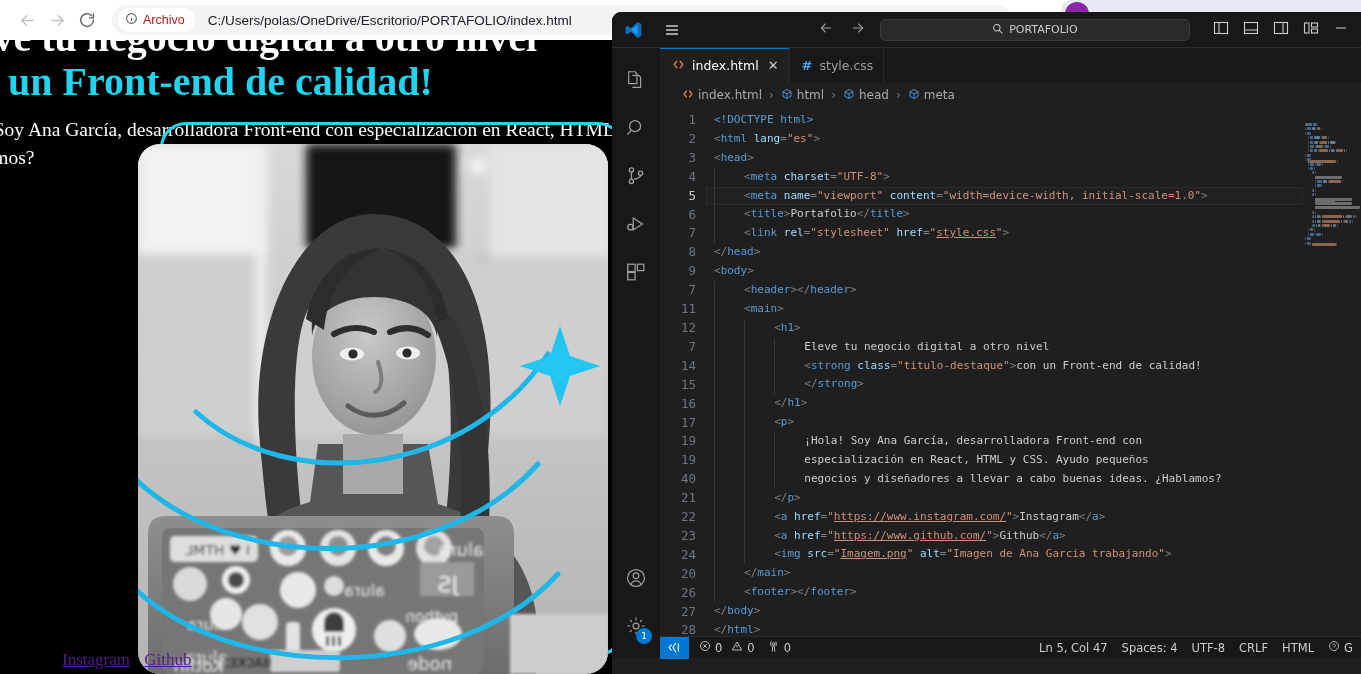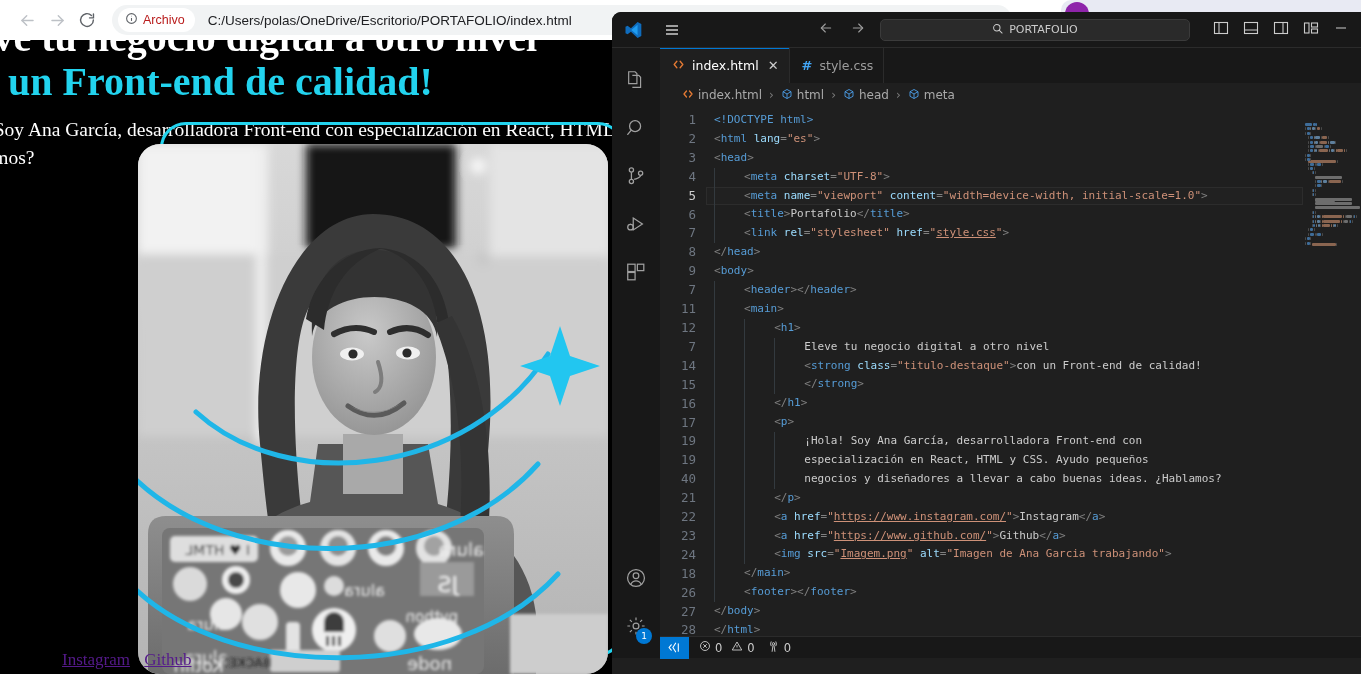--- a/index.html
+++ b/index.html
@@ -588,21 +588,21 @@
               <div class="ln">15</div>
               <div class="ln">16</div>
               <div class="ln">17</div>
               <div class="ln">19</div>
               <div class="ln">19</div>
               <div class="ln">40</div>
               <div class="ln">21</div>
               <div class="ln">22</div>
               <div class="ln">23</div>
               <div class="ln">24</div>
-              <div class="ln">18</div>
+              <div class="ln">20</div>
               <div class="ln">26</div>
               <div class="ln">27</div>
               <div class="ln">28</div>
             </div>
           <div class="code-lines" id="codelines"><div class="row"><span style="padding-left: 8px;"><span class="t-doctype">&lt;!DOCTYPE </span><span class="t-name">html</span><span class="t-doctype">&gt;</span></span></div><div class="row"><span style="padding-left: 8px;"><span class="t-punc">&lt;</span><span class="t-tag">html</span><span class="t-txt"> </span><span class="t-attr">lang</span><span class="t-punc">=</span><span class="t-str">"es"</span><span class="t-punc">&gt;</span></span></div><div class="row"><span style="padding-left: 8px;"><span class="t-punc">&lt;</span><span class="t-tag">head</span><span class="t-punc">&gt;</span></span></div><div class="row"><span class="ind" style="left: 8px;"></span><span style="padding-left: 38.1px;"><span class="t-punc">&lt;</span><span class="t-tag">meta</span><span class="t-txt"> </span><span class="t-attr">charset</span><span class="t-punc">=</span><span class="t-str">"UTF-8"</span><span class="t-punc">&gt;</span></span></div><div class="row cur"><span class="ind" style="left: 8px;"></span><span style="padding-left: 38.1px;"><span class="t-punc">&lt;</span><span class="t-tag">meta</span><span class="t-txt"> </span><span class="t-attr">name</span><span class="t-punc">=</span><span class="t-str">"viewport"</span><span class="t-txt"> </span><span class="t-attr">content</span><span class="t-punc">=</span><span class="t-str">"width=device-width, initial-scale=1.0"</span><span class="t-punc">&gt;</span></span></div><div class="row"><span class="ind" style="left: 8px;"></span><span style="padding-left: 38.1px;"><span class="t-punc">&lt;</span><span class="t-tag">title</span><span class="t-punc">&gt;</span><span class="t-txt">Portafolio</span><span class="t-punc">&lt;/</span><span class="t-tag">title</span><span class="t-punc">&gt;</span></span></div><div class="row"><span class="ind" style="left: 8px;"></span><span style="padding-left: 38.1px;"><span class="t-punc">&lt;</span><span class="t-tag">link</span><span class="t-txt"> </span><span class="t-attr">rel</span><span class="t-punc">=</span><span class="t-str">"stylesheet"</span><span class="t-txt"> </span><span class="t-attr">href</span><span class="t-punc">=</span><span class="t-str">"</span><span class="t-link">style.css</span><span class="t-str">"</span><span class="t-punc">&gt;</span></span></div><div class="row"><span style="padding-left: 8px;"><span class="t-punc">&lt;/</span><span class="t-tag">head</span><span class="t-punc">&gt;</span></span></div><div class="row"><span style="padding-left: 8px;"><span class="t-punc">&lt;</span><span class="t-tag">body</span><span class="t-punc">&gt;</span></span></div><div class="row"><span class="ind" style="left: 8px;"></span><span style="padding-left: 38.1px;"><span class="t-punc">&lt;</span><span class="t-tag">header</span><span class="t-punc">&gt;&lt;/</span><span class="t-tag">header</span><span class="t-punc">&gt;</span></span></div><div class="row"><span class="ind" style="left: 8px;"></span><span style="padding-left: 38.1px;"><span class="t-punc">&lt;</span><span class="t-tag">main</span><span class="t-punc">&gt;</span></span></div><div class="row"><span class="ind" style="left: 8px;"></span><span class="ind" style="left: 38.1px;"></span><span style="padding-left: 68.2px;"><span class="t-punc">&lt;</span><span class="t-tag">h1</span><span class="t-punc">&gt;</span></span></div><div class="row"><span class="ind" style="left: 8px;"></span><span class="ind" style="left: 38.1px;"></span><span class="ind" style="left: 68.2px;"></span><span style="padding-left: 98.3px;"><span class="t-txt">Eleve tu negocio digital a otro nivel</span></span></div><div class="row"><span class="ind" style="left: 8px;"></span><span class="ind" style="left: 38.1px;"></span><span class="ind" style="left: 68.2px;"></span><span style="padding-left: 98.3px;"><span class="t-punc">&lt;</span><span class="t-tag">strong</span><span class="t-txt"> </span><span class="t-attr">class</span><span class="t-punc">=</span><span class="t-str">"titulo-destaque"</span><span class="t-punc">&gt;</span><span class="t-txt">con un Front-end de calidad!</span></span></div><div class="row"><span class="ind" style="left: 8px;"></span><span class="ind" style="left: 38.1px;"></span><span class="ind" style="left: 68.2px;"></span><span style="padding-left: 98.3px;"><span class="t-punc">&lt;/</span><span class="t-tag">strong</span><span class="t-punc">&gt;</span></span></div><div class="row"><span class="ind" style="left: 8px;"></span><span class="ind" style="left: 38.1px;"></span><span style="padding-left: 68.2px;"><span class="t-punc">&lt;/</span><span class="t-tag">h1</span><span class="t-punc">&gt;</span></span></div><div class="row"><span class="ind" style="left: 8px;"></span><span class="ind" style="left: 38.1px;"></span><span style="padding-left: 68.2px;"><span class="t-punc">&lt;</span><span class="t-tag">p</span><span class="t-punc">&gt;</span></span></div><div class="row"><span class="ind" style="left: 8px;"></span><span class="ind" style="left: 38.1px;"></span><span class="ind" style="left: 68.2px;"></span><span style="padding-left: 98.3px;"><span class="t-txt">¡Hola! Soy Ana García, desarrolladora Front-end con</span></span></div><div class="row"><span class="ind" style="left: 8px;"></span><span class="ind" style="left: 38.1px;"></span><span class="ind" style="left: 68.2px;"></span><span style="padding-left: 98.3px;"><span class="t-txt">especialización en React, HTML y CSS. Ayudo pequeños</span></span></div><div class="row"><span class="ind" style="left: 8px;"></span><span class="ind" style="left: 38.1px;"></span><span class="ind" style="left: 68.2px;"></span><span style="padding-left: 98.3px;"><span class="t-txt">negocios y diseñadores a llevar a cabo buenas ideas. ¿Hablamos?</span></span></div><div class="row"><span class="ind" style="left: 8px;"></span><span class="ind" style="left: 38.1px;"></span><span style="padding-left: 68.2px;"><span class="t-punc">&lt;/</span><span class="t-tag">p</span><span class="t-punc">&gt;</span></span></div><div class="row"><span class="ind" style="left: 8px;"></span><span class="ind" style="left: 38.1px;"></span><span style="padding-left: 68.2px;"><span class="t-punc">&lt;</span><span class="t-tag">a</span><span class="t-txt"> </span><span class="t-attr">href</span><span class="t-punc">=</span><span class="t-str">"</span><span class="t-link">https://www.instagram.com/</span><span class="t-str">"</span><span class="t-punc">&gt;</span><span class="t-txt">Instagram</span><span class="t-punc">&lt;/</span><span class="t-tag">a</span><span class="t-punc">&gt;</span></span></div><div class="row"><span class="ind" style="left: 8px;"></span><span class="ind" style="left: 38.1px;"></span><span style="padding-left: 68.2px;"><span class="t-punc">&lt;</span><span class="t-tag">a</span><span class="t-txt"> </span><span class="t-attr">href</span><span class="t-punc">=</span><span class="t-str">"</span><span class="t-link">https://www.github.com/</span><span class="t-str">"</span><span class="t-punc">&gt;</span><span class="t-txt">Github</span><span class="t-punc">&lt;/</span><span class="t-tag">a</span><span class="t-punc">&gt;</span></span></div><div class="row"><span class="ind" style="left: 8px;"></span><span class="ind" style="left: 38.1px;"></span><span style="padding-left: 68.2px;"><span class="t-punc">&lt;</span><span class="t-tag">img</span><span class="t-txt"> </span><span class="t-attr">src</span><span class="t-punc">=</span><span class="t-str">"</span><span class="t-link">Imagem.png</span><span class="t-str">"</span><span class="t-txt"> </span><span class="t-attr">alt</span><span class="t-punc">=</span><span class="t-str">"Imagen de Ana Garcia trabajando"</span><span class="t-punc">&gt;</span></span></div><div class="row"><span class="ind" style="left: 8px;"></span><span style="padding-left: 38.1px;"><span class="t-punc">&lt;/</span><span class="t-tag">main</span><span class="t-punc">&gt;</span></span></div><div class="row"><span class="ind" style="left: 8px;"></span><span style="padding-left: 38.1px;"><span class="t-punc">&lt;</span><span class="t-tag">footer</span><span class="t-punc">&gt;&lt;/</span><span class="t-tag">footer</span><span class="t-punc">&gt;</span></span></div><div class="row"><span style="padding-left: 8px;"><span class="t-punc">&lt;/</span><span class="t-tag">body</span><span class="t-punc">&gt;</span></span></div><div class="row"><span style="padding-left: 8px;"><span class="t-punc">&lt;/</span><span class="t-tag">html</span><span class="t-punc">&gt;</span></span></div></div>
           <div class="minimap" id="minimap">
               <div class="mm-line" style="padding-left: 2px;"><span class="mm-seg" style="background: rgb(63, 109, 153); width: 7px; margin-right: 0.6px;"></span><span class="mm-seg" style="background: rgb(63, 109, 153); width: 3px; margin-right: 0.6px;"></span><span class="mm-seg" style="background: rgb(63, 109, 153); width: 1px; margin-right: 0.6px;"></span></div>
               <div class="mm-line" style="padding-left: 2px;"><span class="mm-seg" style="background: rgb(74, 74, 74); width: 1px; margin-right: 0.6px;"></span><span class="mm-seg" style="background: rgb(63, 109, 153); width: 3px; margin-right: 0.6px;"></span><span class="mm-seg" style="background: rgb(109, 109, 109); width: 1px; margin-right: 0.6px;"></span><span class="mm-seg" style="background: rgb(94, 127, 156); width: 3px; margin-right: 0.6px;"></span><span class="mm-seg" style="background: rgb(74, 74, 74); width: 1px; margin-right: 0.6px;"></span><span class="mm-seg" style="background: rgb(138, 101, 80); width: 3px; margin-right: 0.6px;"></span><span class="mm-seg" style="background: rgb(74, 74, 74); width: 1px; margin-right: 0.6px;"></span></div>
               <div class="mm-line" style="padding-left: 2px;"><span class="mm-seg" style="background: rgb(74, 74, 74); width: 1px; margin-right: 0.6px;"></span><span class="mm-seg" style="background: rgb(63, 109, 153); width: 3px; margin-right: 0.6px;"></span><span class="mm-seg" style="background: rgb(74, 74, 74); width: 1px; margin-right: 0.6px;"></span></div>
               <div class="mm-line" style="padding-left: 5.4px;"><span class="mm-seg" style="background: rgb(74, 74, 74); width: 1px; margin-right: 0.6px;"></span><span class="mm-seg" style="background: rgb(63, 109, 153); width: 3px; margin-right: 0.6px;"></span><span class="mm-seg" style="background: rgb(109, 109, 109); width: 1px; margin-right: 0.6px;"></span><span class="mm-seg" style="background: rgb(94, 127, 156); width: 5px; margin-right: 0.6px;"></span><span class="mm-seg" style="background: rgb(74, 74, 74); width: 1px; margin-right: 0.6px;"></span><span class="mm-seg" style="background: rgb(138, 101, 80); width: 5px; margin-right: 0.6px;"></span><span class="mm-seg" style="background: rgb(74, 74, 74); width: 1px; margin-right: 0.6px;"></span></div>
@@ -664,18 +664,34 @@
               <span>
                 <svg width="13" height="13" viewBox="0 0 24 24" fill="none" stroke="#cccccc" stroke-width="1.7" stroke-linecap="round">
                     <circle cx="12" cy="7" r="2.2"></circle>
                     <path d="M7.5 3.3a7 7 0 0 0 0 7.4M16.5 3.3a7 7 0 0 1 0 7.4"></path>
                     <path d="M11 10.5 9.5 21M13 10.5 14.5 21"></path>
                   </svg>
               </span>
               <span>0</span>
             </div>
           </div>
+          <div class="sb-right">
+            <span>Ln 5, Col 47</span>
+            <span>Spaces: 4</span>
+            <span>UTF-8</span>
+            <span>CRLF</span>
+            <span>HTML</span>
+            <span class="sb-item">
+              <span>
+                <svg width="12" height="12" viewBox="0 0 24 24" fill="none" stroke="#cccccc" stroke-width="1.7">
+                    <circle cx="12" cy="12" r="9"></circle>
+                    <path d="M9 9.5a3 3 0 1 1 3 4.5v1"></path>
+                  </svg>
+              </span>
+              <span>G</span>
+            </span>
+          </div>
         </div>
 
       </div>
     </div>
   </div>
 </div>
 
 </body></html>

